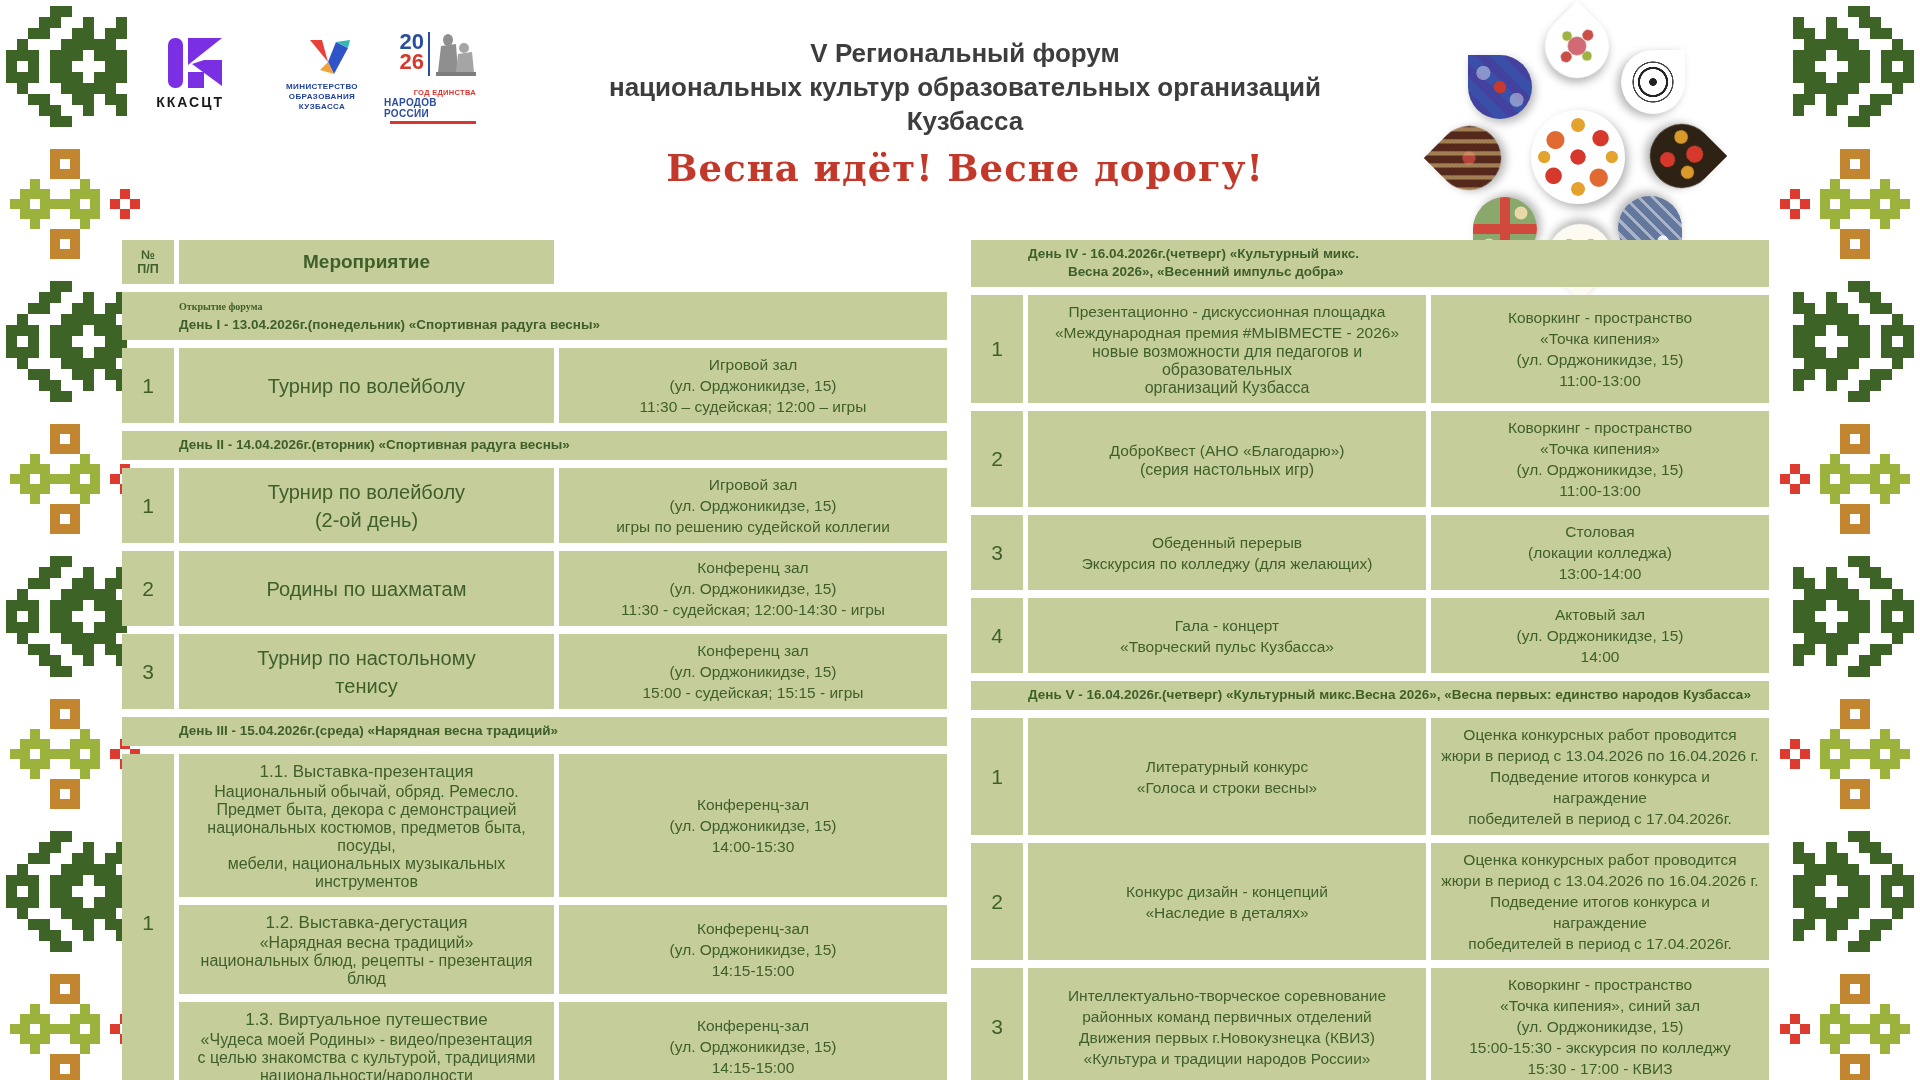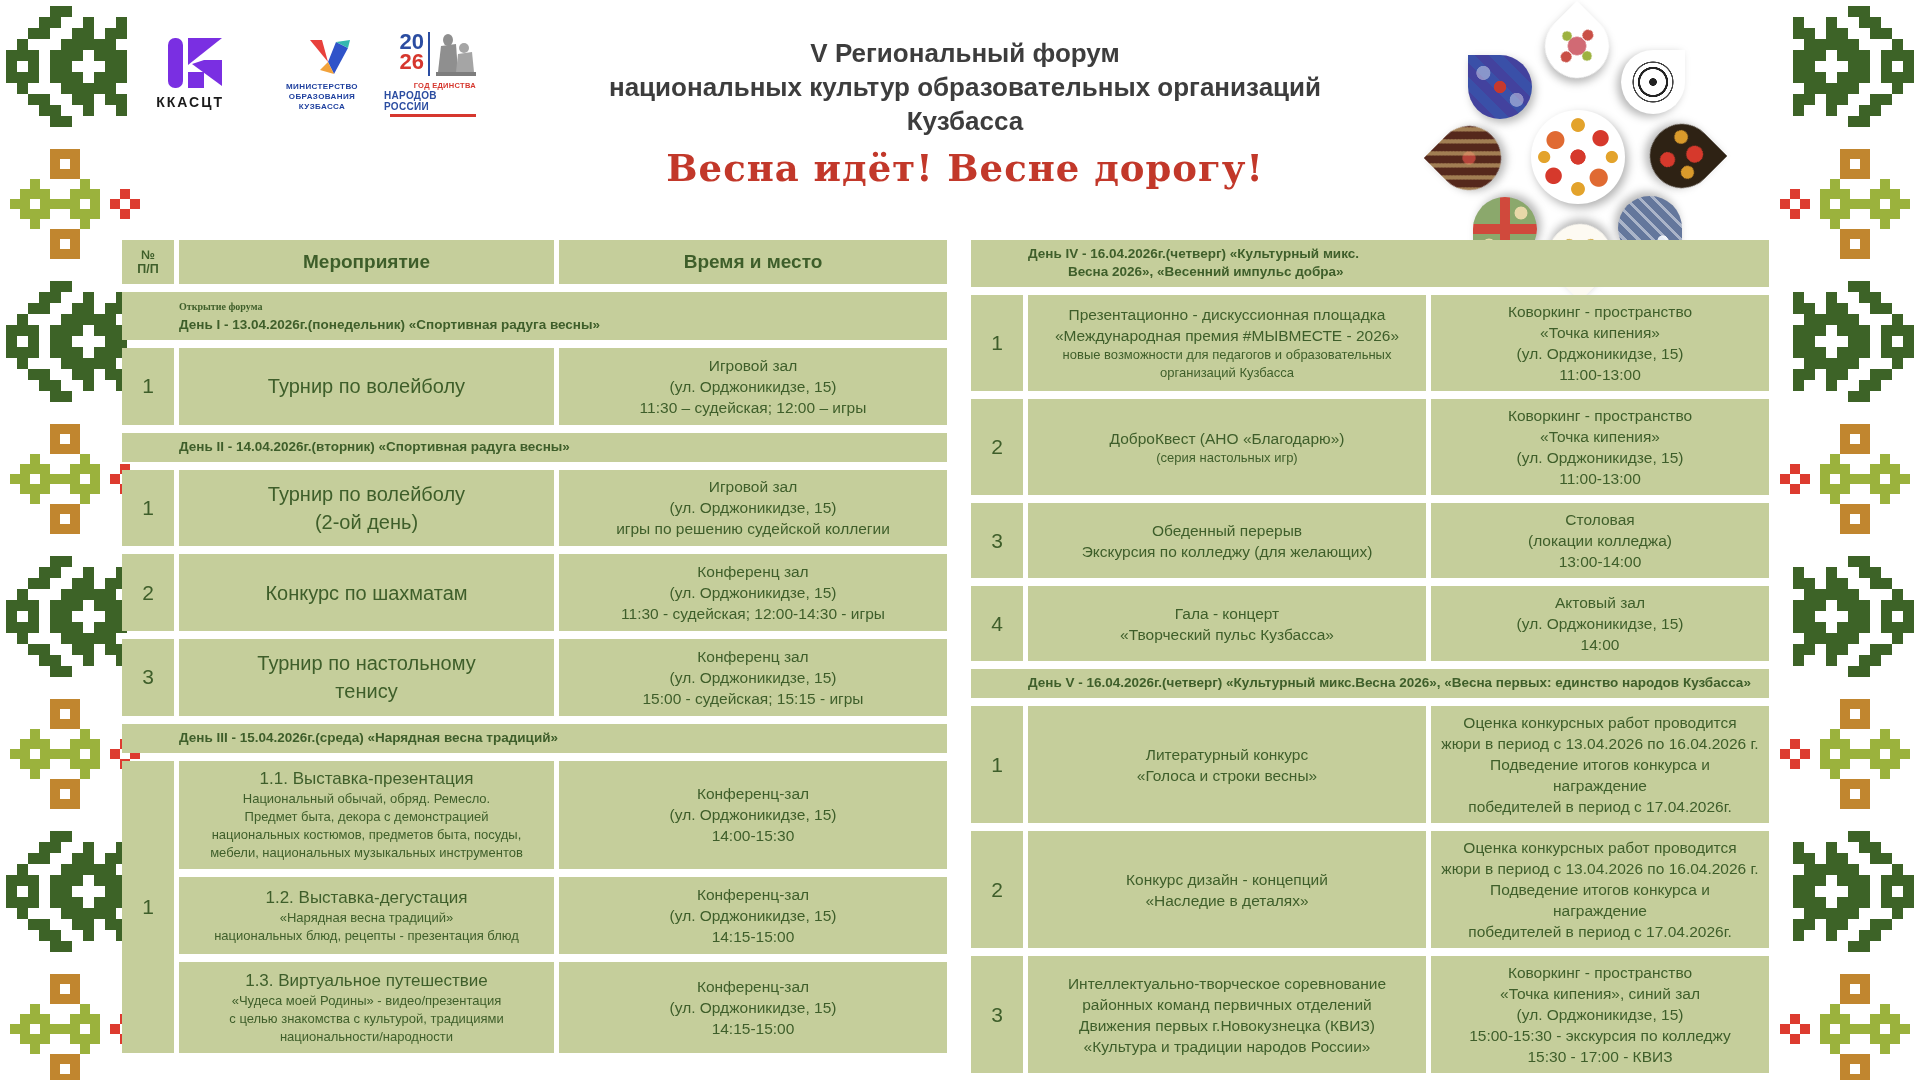--- a/index.html
+++ b/index.html
@@ -14,21 +14,21 @@
   .logo-kkasct{left:146px;top:38px;width:78px;}
   .logo-kkasct .ktext{margin-top:6px;font-size:14px;font-weight:bold;letter-spacing:2px;color:#1a1a1a;}
   .logo-min{left:258px;top:40px;width:100px;}
   .logo-min .mtext{margin-top:4px;font-size:8px;font-weight:bold;letter-spacing:.4px;
                    color:#1d3f9e;text-align:center;line-height:10px;}
   .logo-year{left:384px;top:32px;width:92px;}
   .logo-year .nums{display:flex;align-items:flex-start;}
   .logo-year .n20{font-size:22px;font-weight:800;color:#2b4da1;line-height:20px;}
   .logo-year .n26{font-size:22px;font-weight:800;color:#d6372e;line-height:20px;}
   .logo-year .vline{width:2px;height:44px;background:#2b4da1;margin:0 4px;}
-  .logo-year .cap1{font-size:7.5px;font-weight:bold;color:#d6372e;margin-top:3px;letter-spacing:.3px;}
+  .logo-year .cap1{font-size:7.5px;font-weight:bold;color:#d6372e;margin-top:10px;letter-spacing:.3px;}
   .logo-year .cap2{font-size:10px;font-weight:bold;color:#2b4da1;letter-spacing:.3px;}
   .logo-year .redbar{width:86px;height:3px;background:#d6372e;margin-top:2px;}
   .title{position:absolute;left:560px;top:36px;width:810px;text-align:center;
          font-size:26px;line-height:34px;font-weight:bold;color:#3d3d3d;}
   .slogan{position:absolute;left:560px;top:146px;width:810px;text-align:center;
           font-family:"DejaVu Serif",serif;font-size:37px;font-weight:bold;
           letter-spacing:1px;color:#c2382a;}
   
   .cluster{position:absolute;left:1420px;top:0;width:330px;height:310px;}
   .drop{position:absolute;width:64px;height:64px;border-radius:0 50% 50% 50%;
@@ -99,21 +99,21 @@
   .hdr .cell.num{font-size:12.5px;font-weight:bold;line-height:14px;}
   .hdr .cell{font-size:19px;font-weight:600;}
   .section{flex:0 0 auto;background:var(--cell);color:var(--tx);
            padding:5px 12px 6px 57px;display:flex;flex-direction:column;justify-content:center;}
   .sec-title{font-size:10px;font-weight:bold;line-height:19px;font-family:Liberation Serif, serif;}
   .sec-line{font-size:13.5px;font-weight:bold;line-height:18px;}
   .sec-line.indent{padding-left:40px;}
   .ln{font-size:15.5px;line-height:21px;}
   .ln.big{font-size:20px;line-height:28px;}
   .ln.ttl{font-size:17px;line-height:23px;}
-  .ln.sm{font-size:13px;line-height:18px;}
+  .ln.sm{font-size:16px;line-height:18px;}
 </style>
 </head>
 <body>
 
 <div class="page">
 
   <div class="strip left" id="strip-left">
       <svg width="132" height="121" viewBox="0 0 132 121" shape-rendering="crispEdges" style="position:absolute;left:6px;top:6px;">
         <rect x="44" y="0" width="11" height="11" fill="#3d6327"></rect>
         <rect x="55" y="0" width="11" height="11" fill="#3d6327"></rect>
@@ -1037,21 +1037,20 @@
     <div class="c8"></div>
   </div>
 
   <section class="table t0" id="table0">
       <div class="hdr">
         <div class="cell num">
           <div>№</div>
           <div>П/П</div>
         </div>
         <div class="cell">Мероприятие</div>
-        <div class="cell">Время и место</div>
       </div>
       <div class="section">
         <div class="sec-title">Открытие форума</div>
         <div class="sec-line">День I - 13.04.2026г.(понедельник) «Спортивная радуга весны»</div>
       </div>
       <div class="row">
         <div class="cell num">1</div>
         <div class="cell">
           <div class="ln big">Турнир по волейболу</div>
         </div>
@@ -1072,21 +1071,21 @@
         </div>
         <div class="cell">
           <div class="ln">Игровой зал</div>
           <div class="ln">(ул. Орджоникидзе, 15)</div>
           <div class="ln">игры по решению судейской коллегии</div>
         </div>
       </div>
       <div class="row">
         <div class="cell num">2</div>
         <div class="cell">
-          <div class="ln big">Конкурс по шахматам</div>
+          <div class="ln big">Родины по шахматам</div>
         </div>
         <div class="cell">
           <div class="ln">Конференц зал</div>
           <div class="ln">(ул. Орджоникидзе, 15)</div>
           <div class="ln">11:30 - судейская; 12:00-14:30 - игры</div>
         </div>
       </div>
       <div class="row">
         <div class="cell num">3</div>
         <div class="cell">

